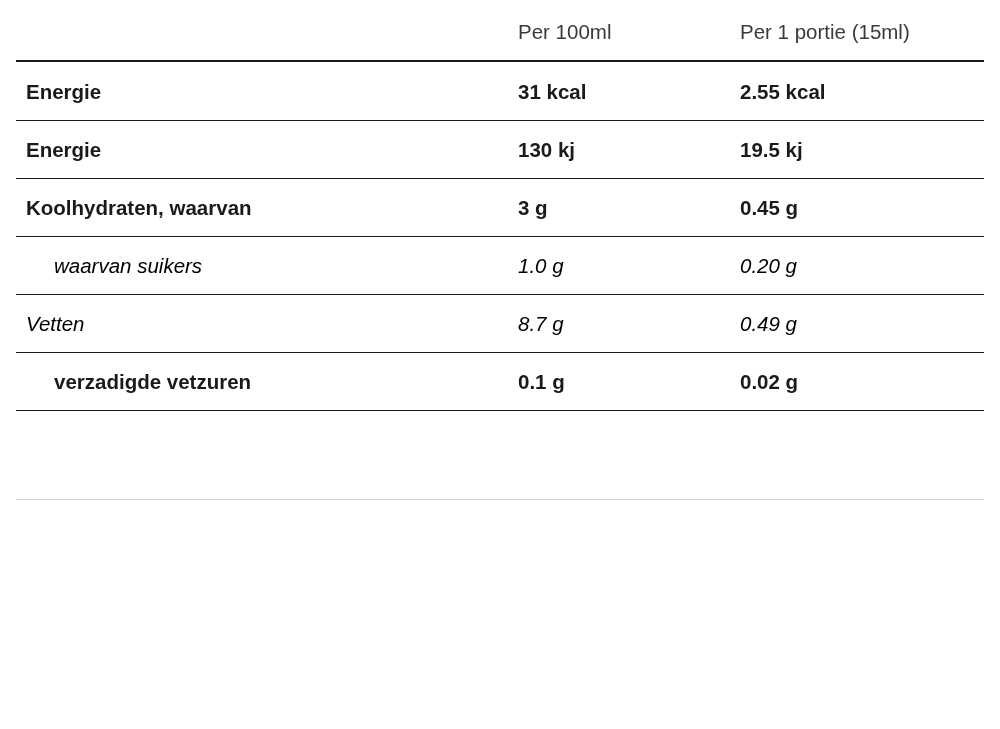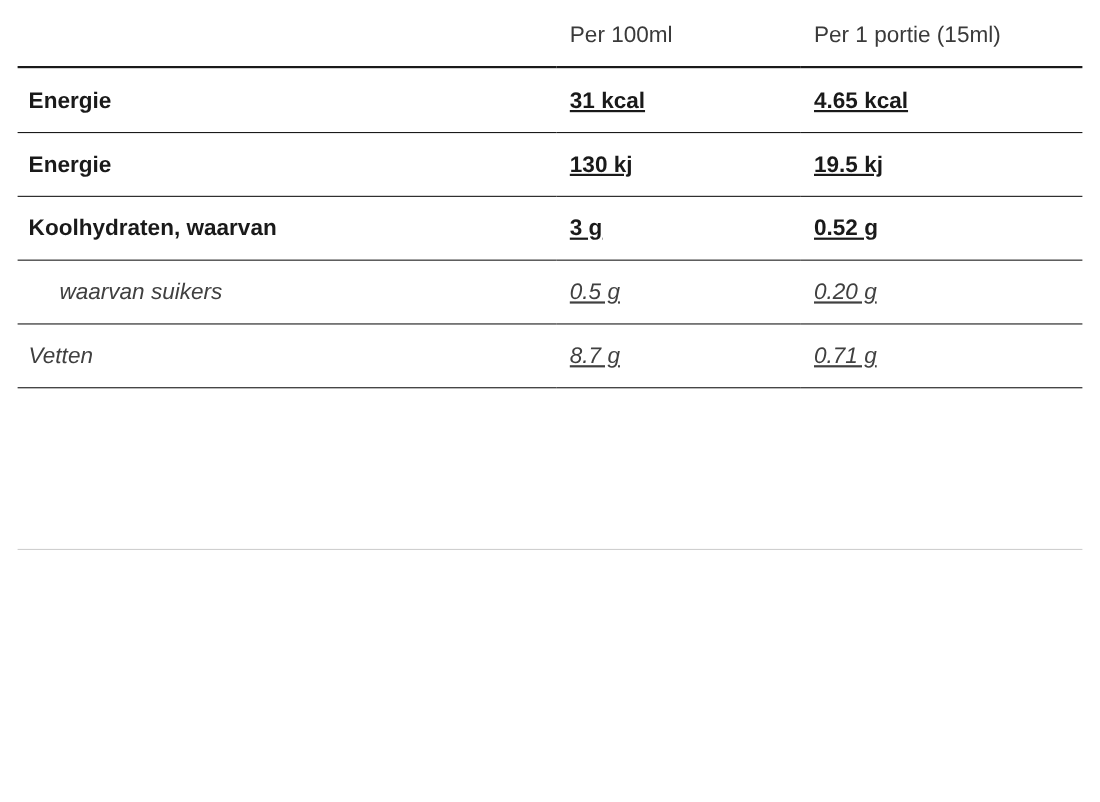--- a/index.html
+++ b/index.html
@@ -52,29 +52,28 @@
     padding: 17px 0 16px 0;
     border-bottom: 1.5px solid #1a1a1a;
     vertical-align: middle;
     white-space: nowrap;
   }
   table.nutrition td.label {
     padding-left: 10px;
   }
   table.nutrition td.val {
     padding-left: 12px;
-    text-decoration: underline;
   }
   
   table.nutrition tbody tr:first-child td {
     padding-top: 18px;
   }
 
   .b { font-weight: bold; }
-  .i { font-style: italic; color: #404040; }
+  .i { font-style: italic; color: #000000; }
   .indent { padding-left: 38px !important; }
 
   .footer-rule {
     position: absolute;
     left: 16px;
     right: 16px;
     bottom: 16px;
     height: 0;
     border-top: 1.5px solid #cfcfcf;
   }
@@ -94,39 +93,44 @@
       <tr class="header-row">
         <th class="label-col"></th>
         <th class="val">Per 100ml</th>
         <th class="val">Per 1 portie (15ml)</th>
       </tr>
     </thead>
     <tbody>
       <tr>
         <td class="label b">Energie</td>
         <td class="val b">31 kcal</td>
-        <td class="val b">4.65 kcal</td>
+        <td class="val b">2.55 kcal</td>
       </tr>
       <tr>
         <td class="label b">Energie</td>
         <td class="val b">130 kj</td>
         <td class="val b">19.5 kj</td>
       </tr>
       <tr>
         <td class="label b">Koolhydraten, waarvan</td>
         <td class="val b">3 g</td>
-        <td class="val b">0.52 g</td>
+        <td class="val b">0.45 g</td>
       </tr>
       <tr>
         <td class="label i indent">waarvan suikers</td>
-        <td class="val i">0.5 g</td>
+        <td class="val i">1.0 g</td>
         <td class="val i">0.20 g</td>
       </tr>
       <tr>
         <td class="label i">Vetten</td>
         <td class="val i">8.7 g</td>
-        <td class="val i">0.71 g</td>
+        <td class="val i">0.49 g</td>
+      </tr>
+      <tr>
+        <td class="label b indent">verzadigde vetzuren</td>
+        <td class="val b">0.1 g</td>
+        <td class="val b">0.02 g</td>
       </tr>
     </tbody>
   </table>
 
   <div class="footer-rule"></div>
 </div>
 
 </body></html>

